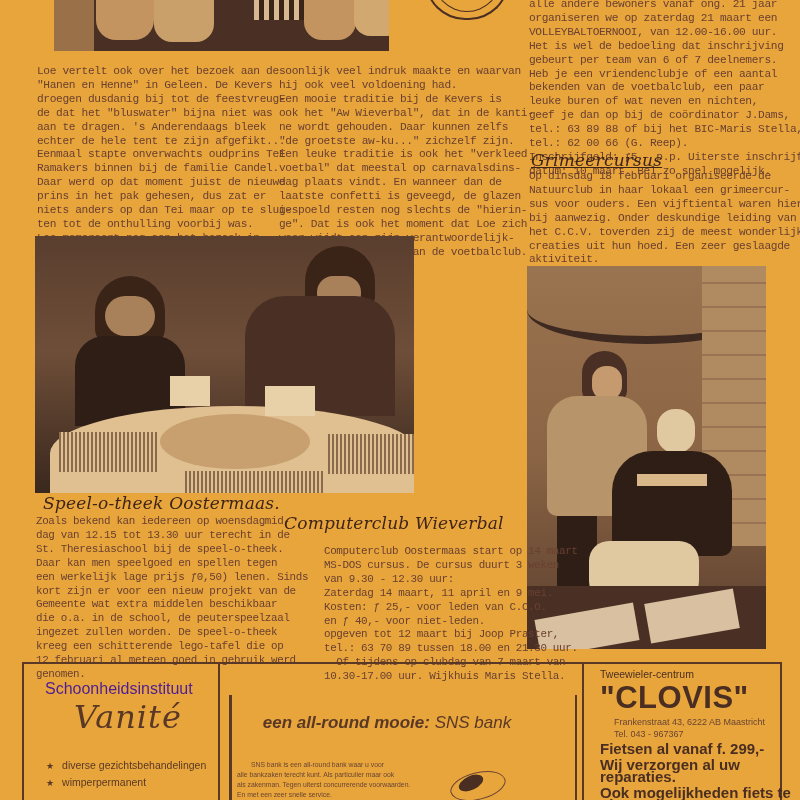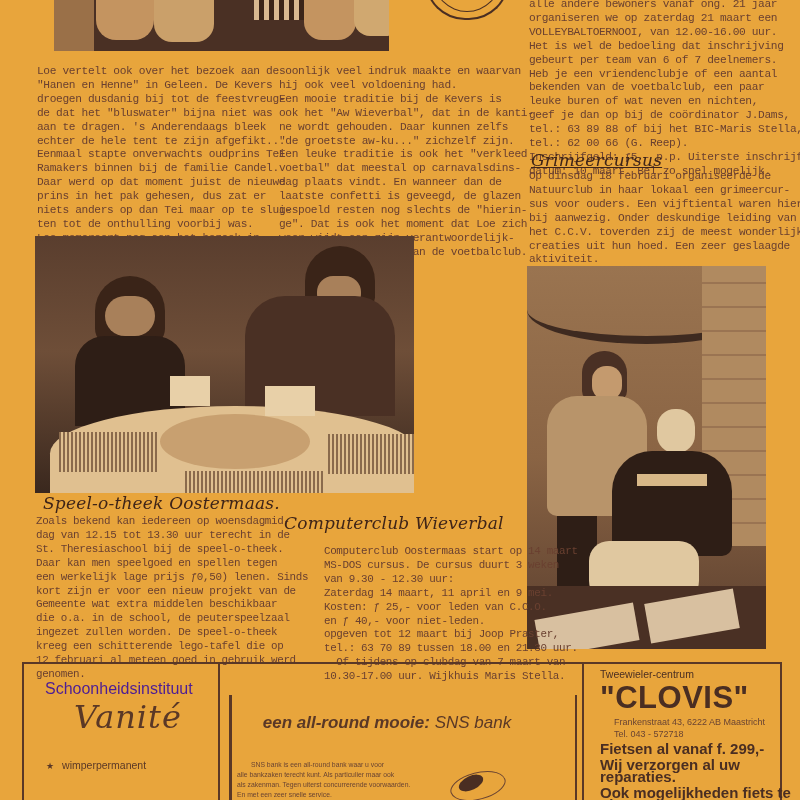--- a/index.html
+++ b/index.html
@@ -203,20 +203,21 @@
 
 <div class="ad-frame"></div>
 <div class="ad-divider" style="left:218px; top:662px; height:140px;"></div>
 <div class="ad-divider" style="left:582px; top:662px; height:140px;"></div>
 <div class="ad-divider" style="left:229px; top:695px; height:110px; width:3px;"></div>
 <div class="ad-divider" style="left:575px; top:695px; height:110px; width:2px;"></div>
 
 <div class="abs sans" style="left:45px; top:680px; font-size:16px; color:#4c1d95;">Schoonheidsinstituut</div>
 <div class="vanite">Vanité</div>
 <div class="bullets sans">
+  <div><span class="star">★</span><span>diverse gezichtsbehandelingen</span></div>
   <div><span class="star">★</span><span>wimperpermanent</span></div>
 </div>
 
 <div class="sns-title">
   <div><span>een all-round mooie:</span><span class="light"> SNS bank</span></div>
 </div>
 <div class="sns-body">
   <div style="padding-left:14px;">SNS bank is een all-round bank waar u voor</div>
   <div>alle bankzaken terecht kunt. Als particulier maar ook</div>
   <div>als zakenman. Tegen uiterst concurrerende voorwaarden.</div>
@@ -224,20 +225,20 @@
 </div>
 <div class="abs" style="left:448px; top:768px; width:60px; height:32px;">
   <div style="position:absolute; left:10px; top:8px; width:26px; height:14px; background:#4a2e22; border-radius:50%; transform:rotate(-25deg);"></div>
   <div style="position:absolute; left:2px; top:4px; width:54px; height:26px; border:1px solid #6a4432; border-radius:40% 60%; transform:rotate(-20deg);"></div>
 </div>
 
 <div class="clovis-small sans">Tweewieler-centrum</div>
 <div class="clovis-name">"CLOVIS"</div>
 <div class="clovis-addr sans">
   <div>Frankenstraat 43, 6222 AB Maastricht</div>
-  <div>Tel. 043 - 572718</div>
+  <div>Tel. 043 - 967367</div>
 </div>
 <div class="clovis-offers sans">
   <div style="margin-bottom:3px;">Fietsen al vanaf f. 299,-</div>
   <div style="margin-bottom:3px;">Wij verzorgen al uw reparaties.</div>
   <div>Ook mogelijkheden fiets te niet met</div>
   <div>bank-creditcard vanaf f. 50,- per maand</div>
 </div>
 
 </body></html>

